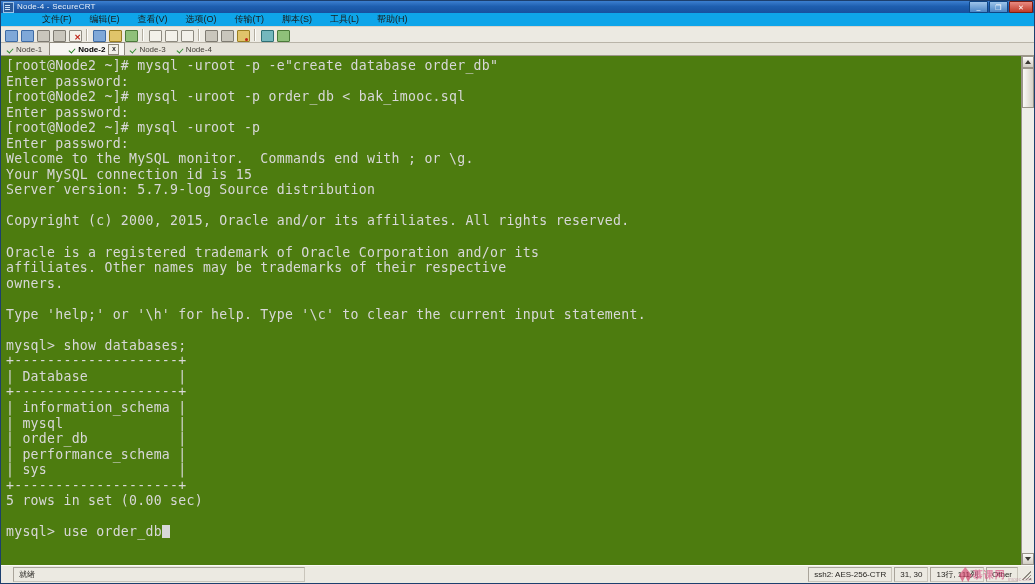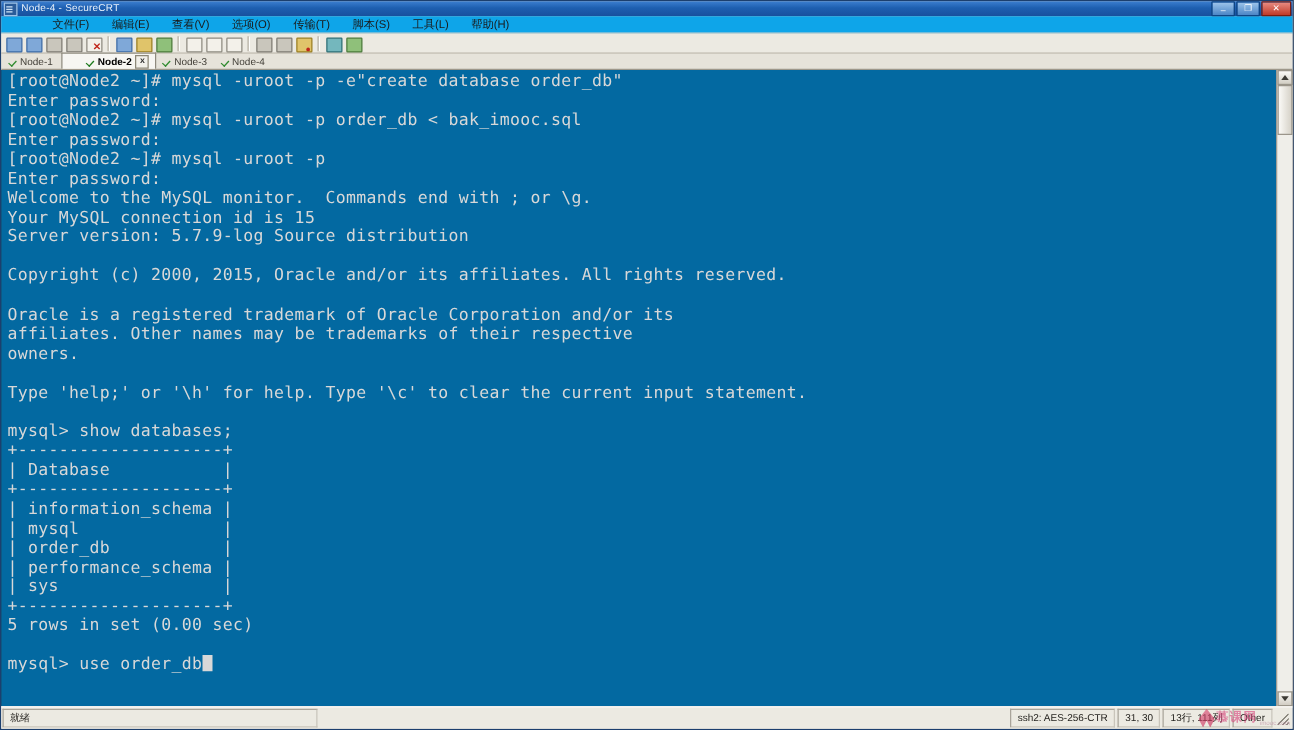--- a/index.html
+++ b/index.html
@@ -220,21 +220,21 @@
   
   .term-wrap {
     flex: 1 1 auto;
     display: flex;
     background: #000;
     min-height: 0;
     position: relative;
   }
   .terminal {
     flex: 1 1 auto;
-    background: #0369a1;
+    background: #4d7c0f;
     color: #d8d8d8;
     font-family: "DejaVu Sans Mono", "Liberation Mono", monospace;
     font-size: 13.2px;
     line-height: 15.55px;
     padding: 2px 0 0 5px;
     box-sizing: border-box;
     overflow: hidden;
     white-space: pre;
     letter-spacing: 0.02em;
   }
@@ -297,25 +297,25 @@
   }
   .sb-cell {
     height: 15px;
     display: flex;
     align-items: center;
     padding: 0 5px;
     box-sizing: border-box;
     white-space: nowrap;
   }
   .sb-ready {
-    width: 252px;
+    width: 292px;
     border: 1px solid #c9c5bb;
     border-top-color: #a9a49a;
     border-left-color: #a9a49a;
-    margin-left: 1px;
+    margin-left: 12px;
   }
   .sb-spacer { flex: 1 1 auto; }
   .sb-box {
     border: 1px solid #c9c5bb;
     border-top-color: #a9a49a;
     border-left-color: #a9a49a;
     margin-right: 2px;
   }
   .sb-grip {
     width: 12px; height: 12px;

